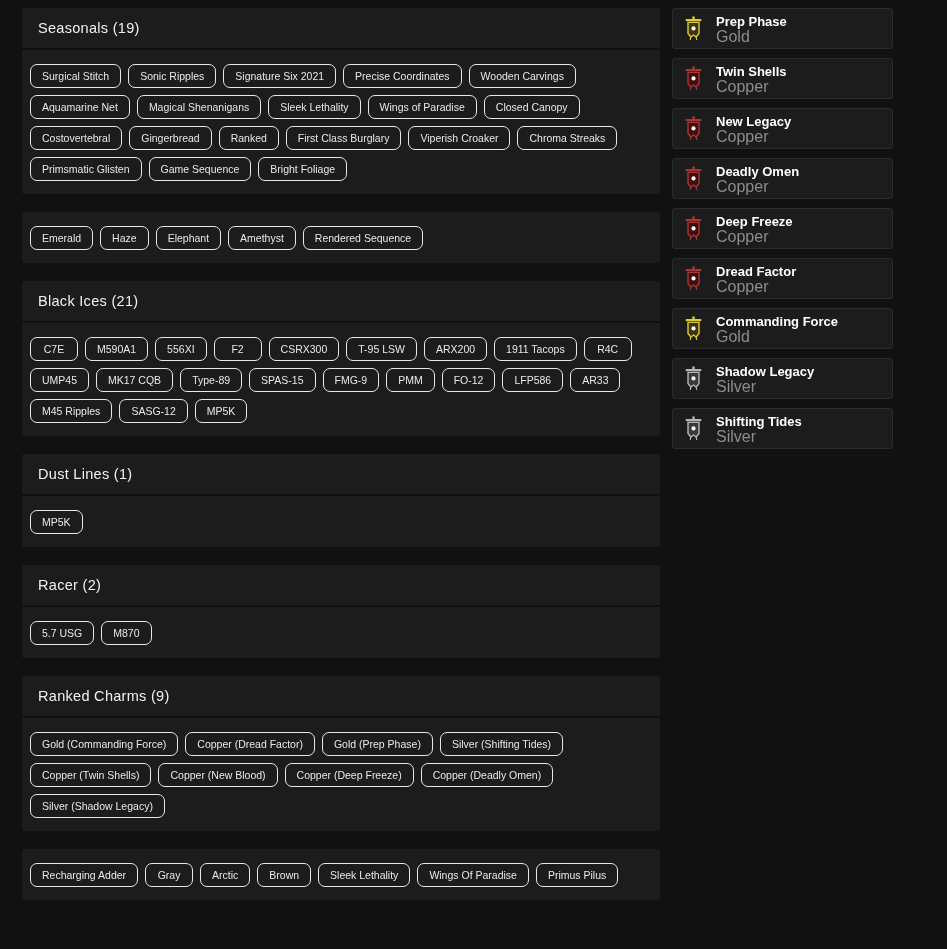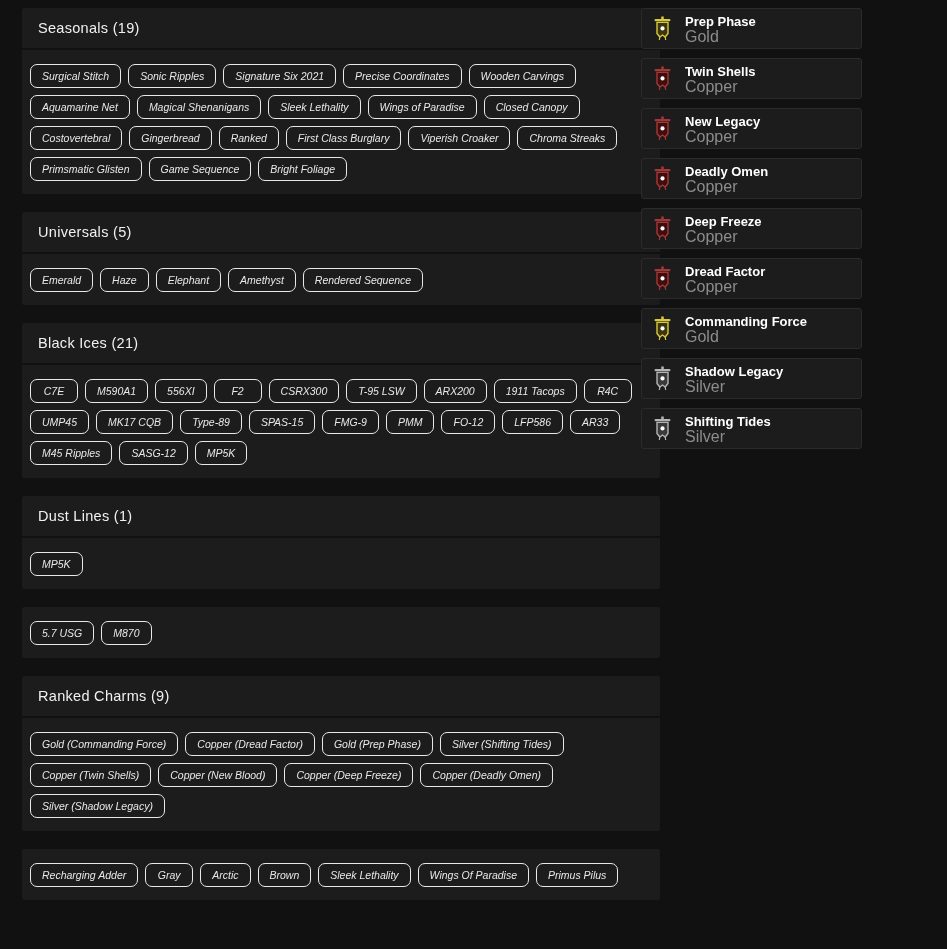--- a/index.html
+++ b/index.html
@@ -31,42 +31,41 @@
     padding: 12px 16px;
     font-size: 14.5px;
     letter-spacing: 0.3px;
     color: #f0f0f0;
     border-bottom: 2px solid #111111;
   }
   .section-body {
     padding: 14px 8px 6px 8px;
     display: flex;
     flex-wrap: wrap;
-    font-style: italic;
   }
   .pill {
     box-sizing: border-box;
     border: 1px solid #e8e8e8;
     border-radius: 7px;
     color: #e8e8e8;
     background: transparent;
     font-size: 10.5px;
     line-height: 14px;
     padding: 4px 11px;
     min-width: 48px;
     text-align: center;
     margin: 0 7px 7px 0;
     white-space: nowrap;
     cursor: pointer;
   }
 
   
   .charms-column {
     position: absolute;
-    left: 641px;
+    left: 672px;
     top: 8px;
     width: 221px;
     display: flex;
     flex-direction: column;
     gap: 9px;
   }
   .charm-card {
     box-sizing: border-box;
     height: 41px;
     background: #1c1c1c;
@@ -122,21 +121,20 @@
           <div class="pill">First Class Burglary</div>
           <div class="pill">Viperish Croaker</div>
           <div class="pill">Chroma Streaks</div>
           <div class="pill">Primsmatic Glisten</div>
           <div class="pill">Game Sequence</div>
           <div class="pill">Bright Foliage</div>
         </div>
   </div>
 
   <div class="section-card">
-    <div class="section-header">Universals (5)</div>
     <div class="section-body">
           <div class="pill">Emerald</div>
           <div class="pill">Haze</div>
           <div class="pill">Elephant</div>
           <div class="pill">Amethyst</div>
           <div class="pill">Rendered Sequence</div>
         </div>
   </div>
 
   <div class="section-card">
@@ -167,20 +165,21 @@
   </div>
 
   <div class="section-card">
     <div class="section-header">Dust Lines (1)</div>
     <div class="section-body">
           <div class="pill">MP5K</div>
         </div>
   </div>
 
   <div class="section-card">
+    <div class="section-header">Racer (2)</div>
     <div class="section-body">
           <div class="pill">5.7 USG</div>
           <div class="pill">M870</div>
         </div>
   </div>
 
   <div class="section-card">
     <div class="section-header">Ranked Charms (9)</div>
     <div class="section-body">
           <div class="pill">Gold (Commanding Force)</div>

